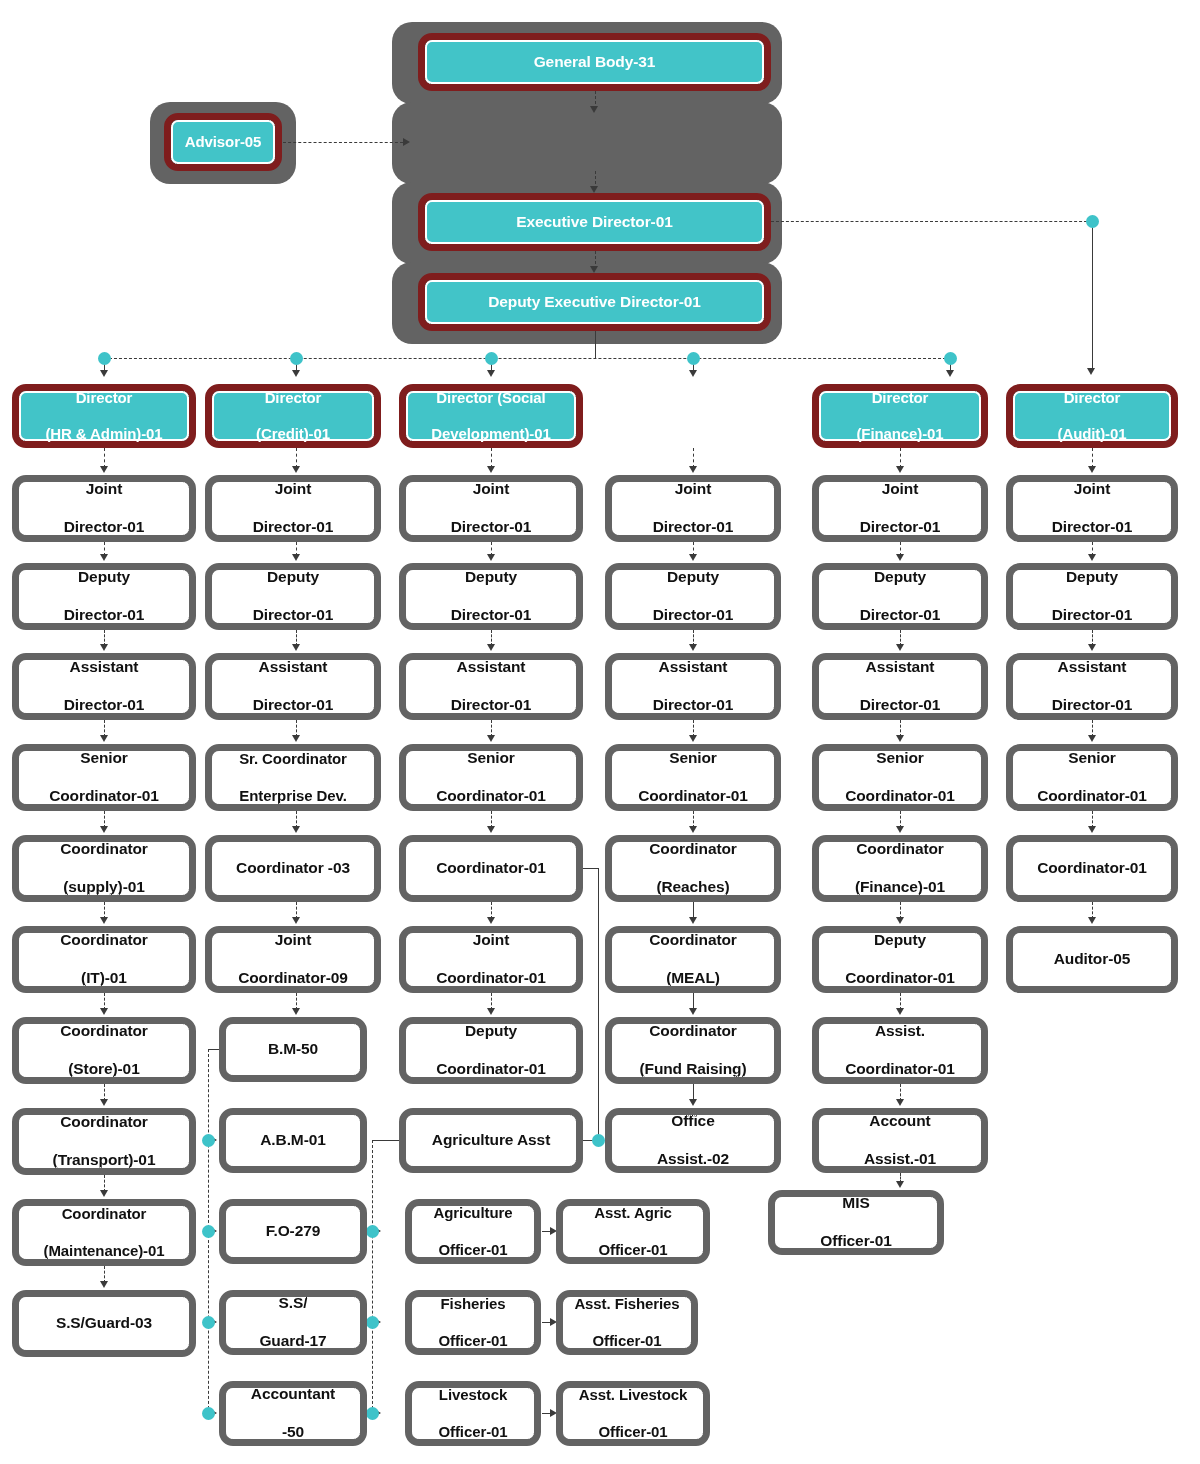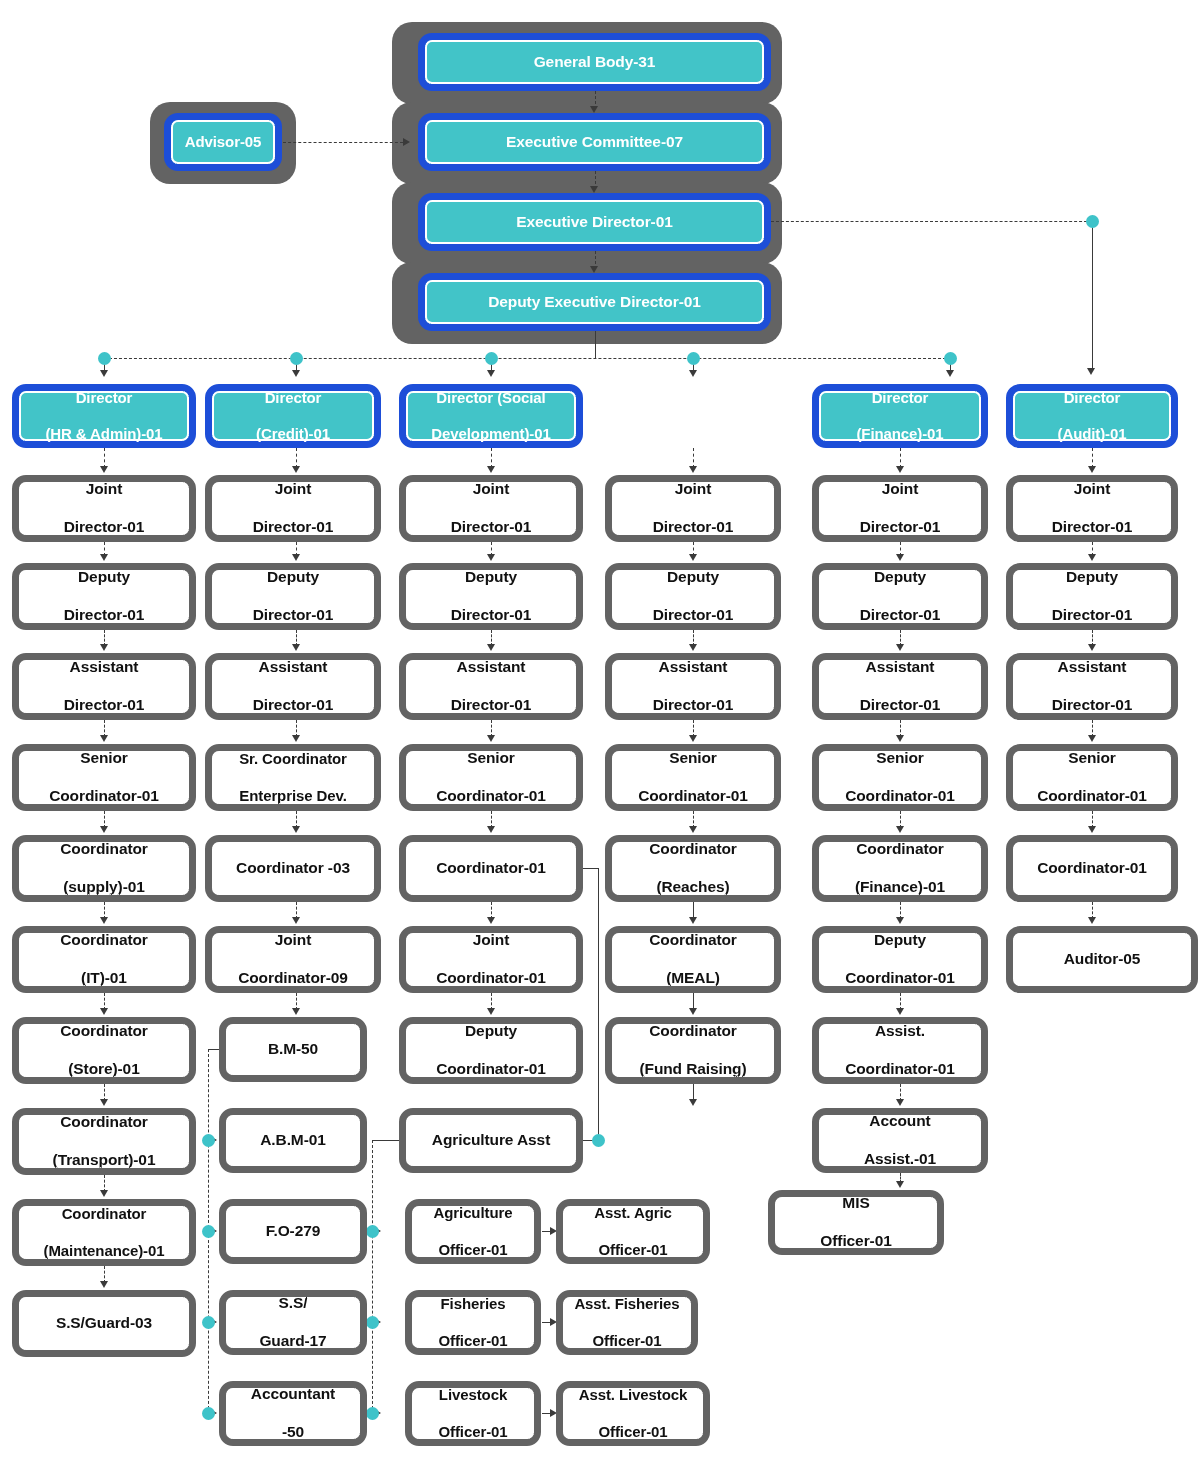--- a/index.html
+++ b/index.html
@@ -31,21 +31,21 @@
     font-weight:bold;
     font-size:15.5px;
     line-height:1.22;
     color:#111111;
     letter-spacing:-0.1px;
     padding:2px 4px;
     z-index:5;
   }
   .node.teal{
     background:#42c4c8;
-    border:7px solid #1d4ed8;
+    border:7px solid #7f1d1d;
     color:#ffffff;
     box-shadow:inset 0 0 0 2px #ffffff;
   }
   .node span{display:block;width:100%;}
 
   
   .vline{
     position:absolute;
     width:0;
     border-left:1.6px dashed #3a3a3a;
@@ -108,23 +108,20 @@
   <div class="group-shadow" style="left:392px;top:22px;width:390px;height:82px;"></div>
   <div class="group-shadow" style="left:392px;top:102px;width:390px;height:82px;"></div>
   <div class="group-shadow" style="left:392px;top:182px;width:390px;height:82px;"></div>
   <div class="group-shadow" style="left:392px;top:262px;width:390px;height:82px;"></div>
   <div class="group-shadow" style="left:150px;top:102px;width:146px;height:82px;"></div>
 
   <div class="node teal" style="left:418px;top:33px;width:353px;height:58px;">
     <span>General Body-31</span>
   </div>
 
-  <div class="node teal" style="left:418px;top:113px;width:353px;height:58px;">
-    <span>Executive Committee-07</span>
-  </div>
 
   <div class="node teal" style="left:418px;top:193px;width:353px;height:58px;">
     <span>Executive Director-01</span>
   </div>
 
   <div class="node teal" style="left:418px;top:273px;width:353px;height:58px;">
     <span>Deputy Executive Director-01</span>
   </div>
 
   <div class="node teal" style="left:164px;top:113px;width:118px;height:58px;font-size:15px;">
@@ -415,20 +412,23 @@
   </div>
   <div class="node" style="left:605px;top:835px;width:176px;height:67px;">
     <span><span>Coordinator</span><br><span>(Reaches)</span></span>
   </div>
   <div class="node" style="left:605px;top:926px;width:176px;height:67px;">
     <span><span>Coordinator</span><br><span>(MEAL)</span></span>
   </div>
   <div class="node" style="left:605px;top:1017px;width:176px;height:67px;">
     <span><span>Coordinator</span><br><span>(Fund Raising)</span></span>
   </div>
+  <div class="node" style="left:605px;top:1108px;width:176px;height:65px;">
+    <span><span>Office</span><br><span>Assist.-02</span></span>
+  </div>
 
   <div class="vline" style="left:693px;top:448px;height:20px;"></div>
   <div class="arrow-down" style="left:688.5px;top:466px;"></div>
   <div class="vline" style="left:693px;top:542px;height:14px;"></div>
   <div class="arrow-down" style="left:688.5px;top:554px;"></div>
   <div class="vline" style="left:693px;top:630px;height:16px;"></div>
   <div class="arrow-down" style="left:688.5px;top:644px;"></div>
   <div class="vline" style="left:693px;top:720px;height:17px;"></div>
   <div class="arrow-down" style="left:688.5px;top:735px;"></div>
   <div class="vline" style="left:693px;top:811px;height:17px;"></div>
@@ -495,21 +495,21 @@
   </div>
   <div class="node" style="left:1006px;top:653px;width:172px;height:67px;">
     <span><span>Assistant</span><br><span>Director-01</span></span>
   </div>
   <div class="node" style="left:1006px;top:744px;width:172px;height:67px;">
     <span><span>Senior</span><br><span>Coordinator-01</span></span>
   </div>
   <div class="node" style="left:1006px;top:835px;width:172px;height:67px;">
     <span>Coordinator-01</span>
   </div>
-  <div class="node" style="left:1006px;top:926px;width:192px;height:67px;">
+  <div class="node" style="left:1006px;top:926px;width:172px;height:67px;">
     <span>Auditor-05</span>
   </div>
 
   <div class="vline" style="left:1092px;top:448px;height:20px;"></div>
   <div class="arrow-down" style="left:1087.5px;top:466px;"></div>
   <div class="vline" style="left:1092px;top:542px;height:14px;"></div>
   <div class="arrow-down" style="left:1087.5px;top:554px;"></div>
   <div class="vline" style="left:1092px;top:630px;height:16px;"></div>
   <div class="arrow-down" style="left:1087.5px;top:644px;"></div>
   <div class="vline" style="left:1092px;top:720px;height:17px;"></div>

